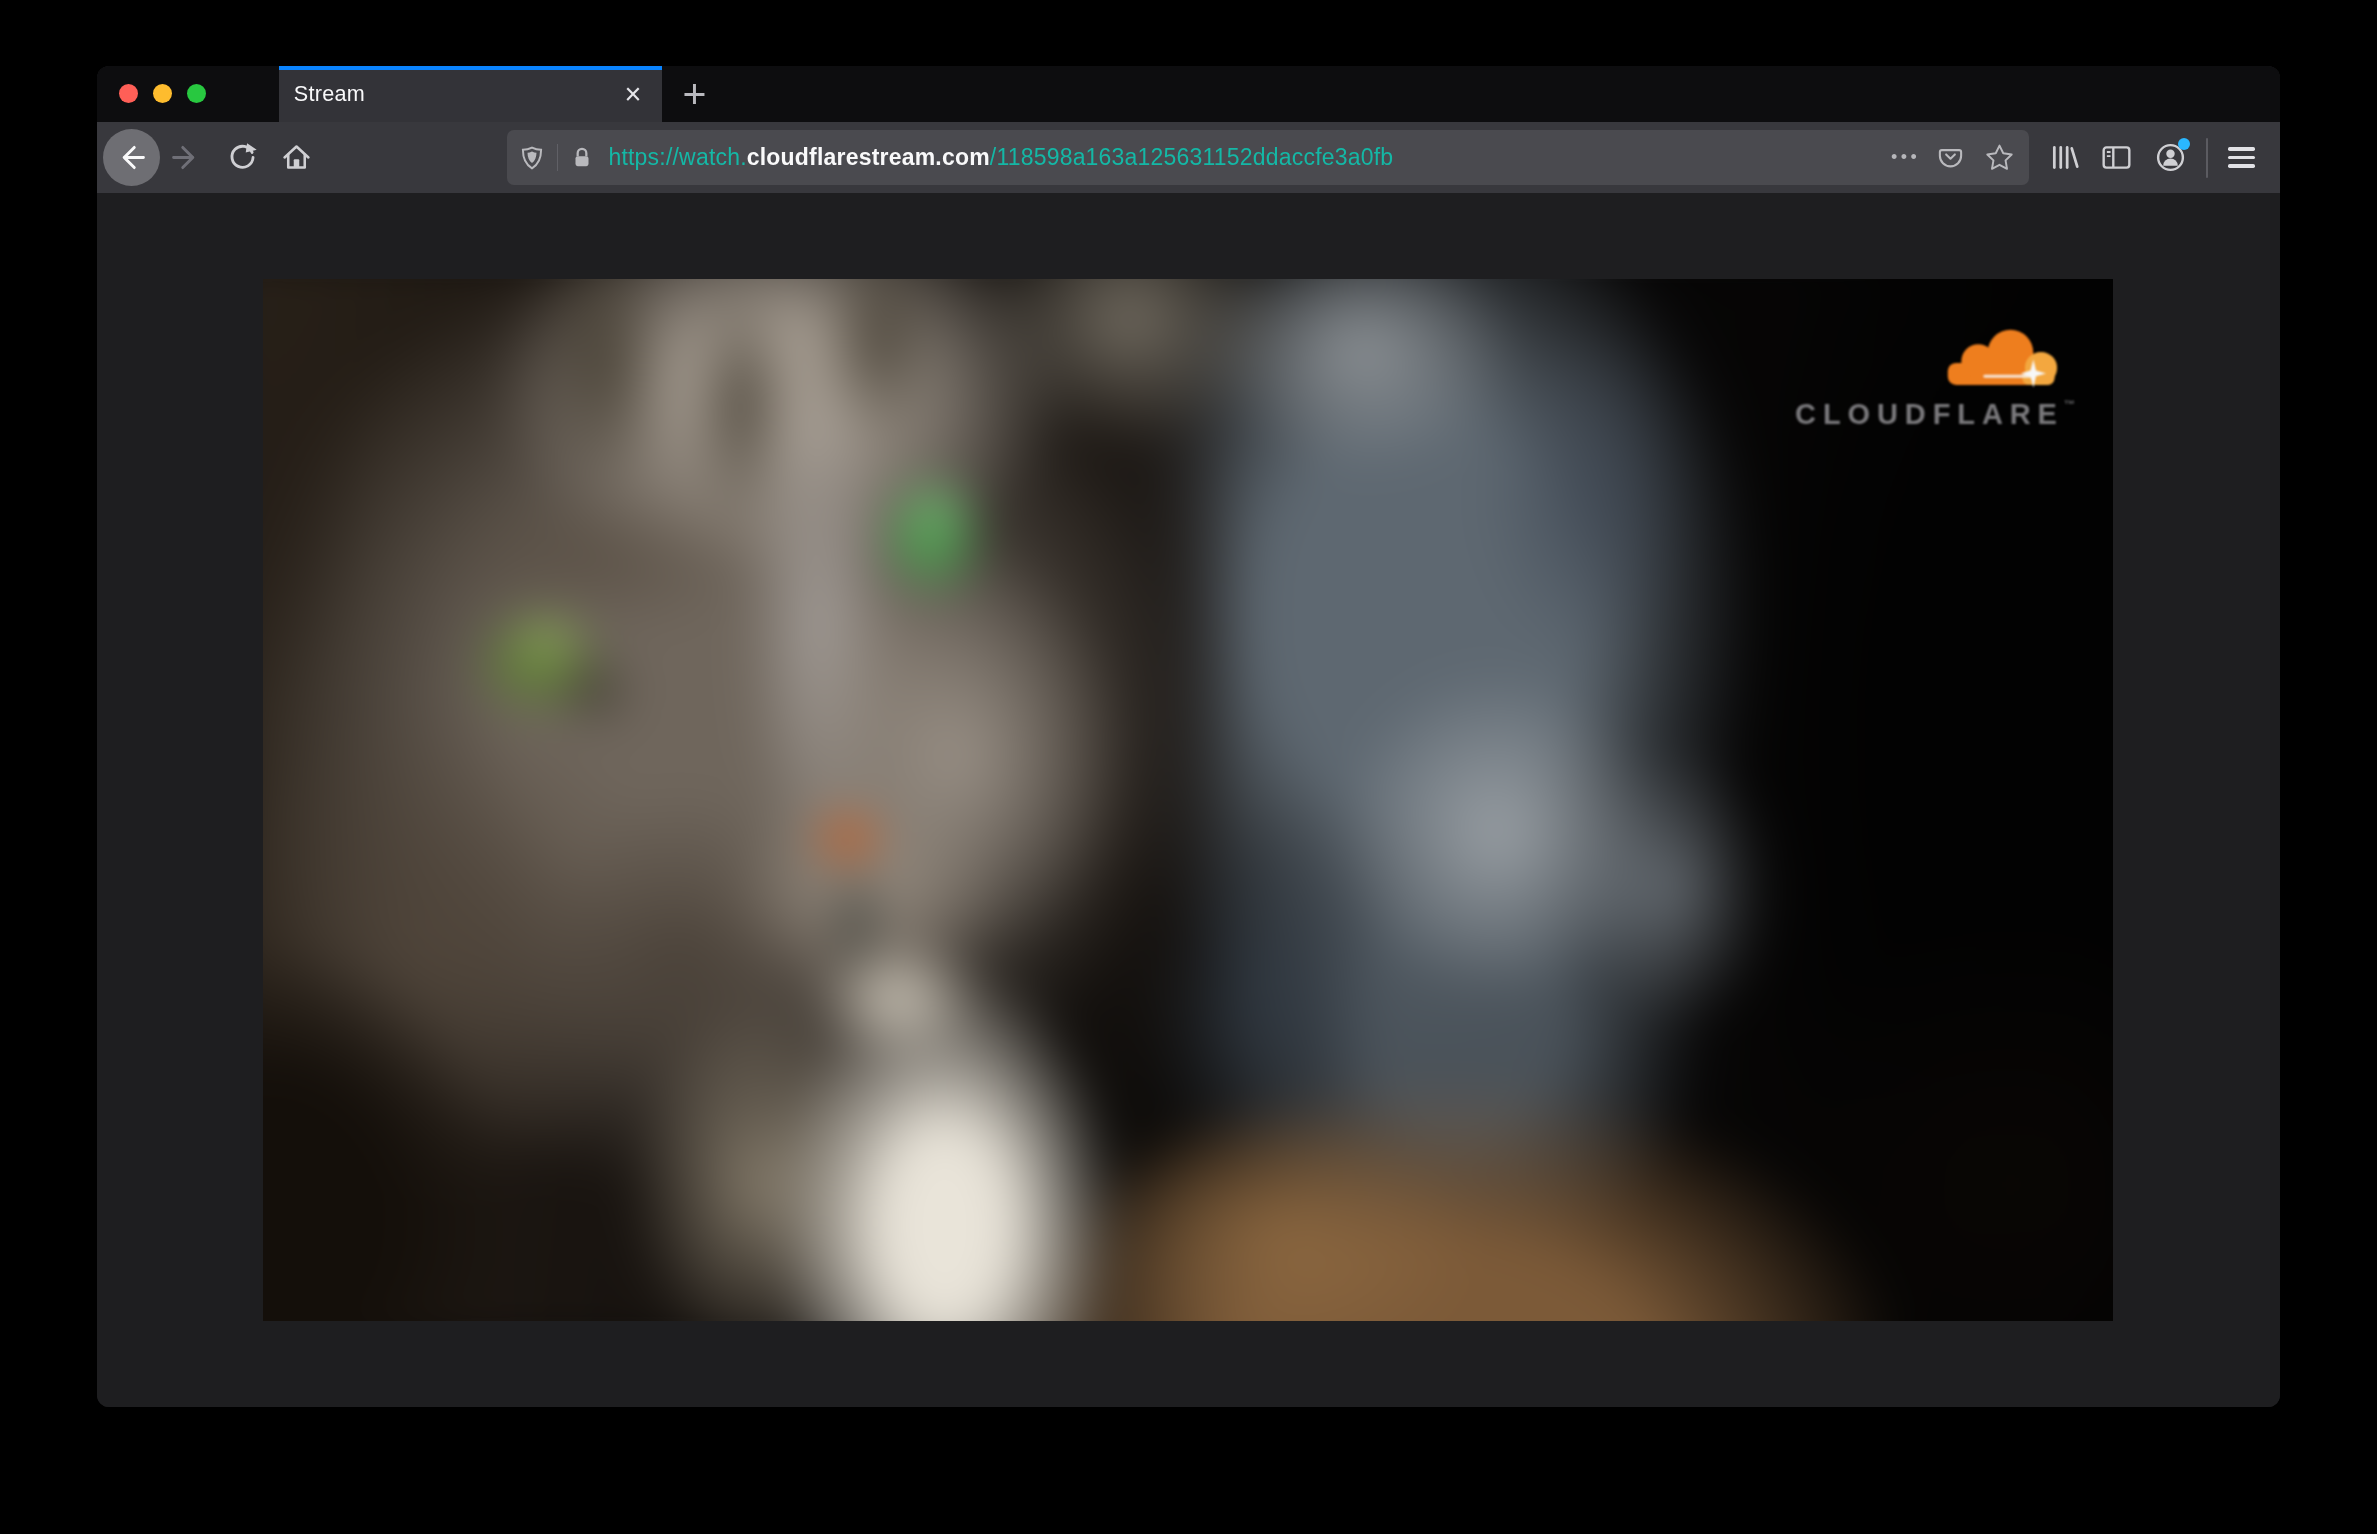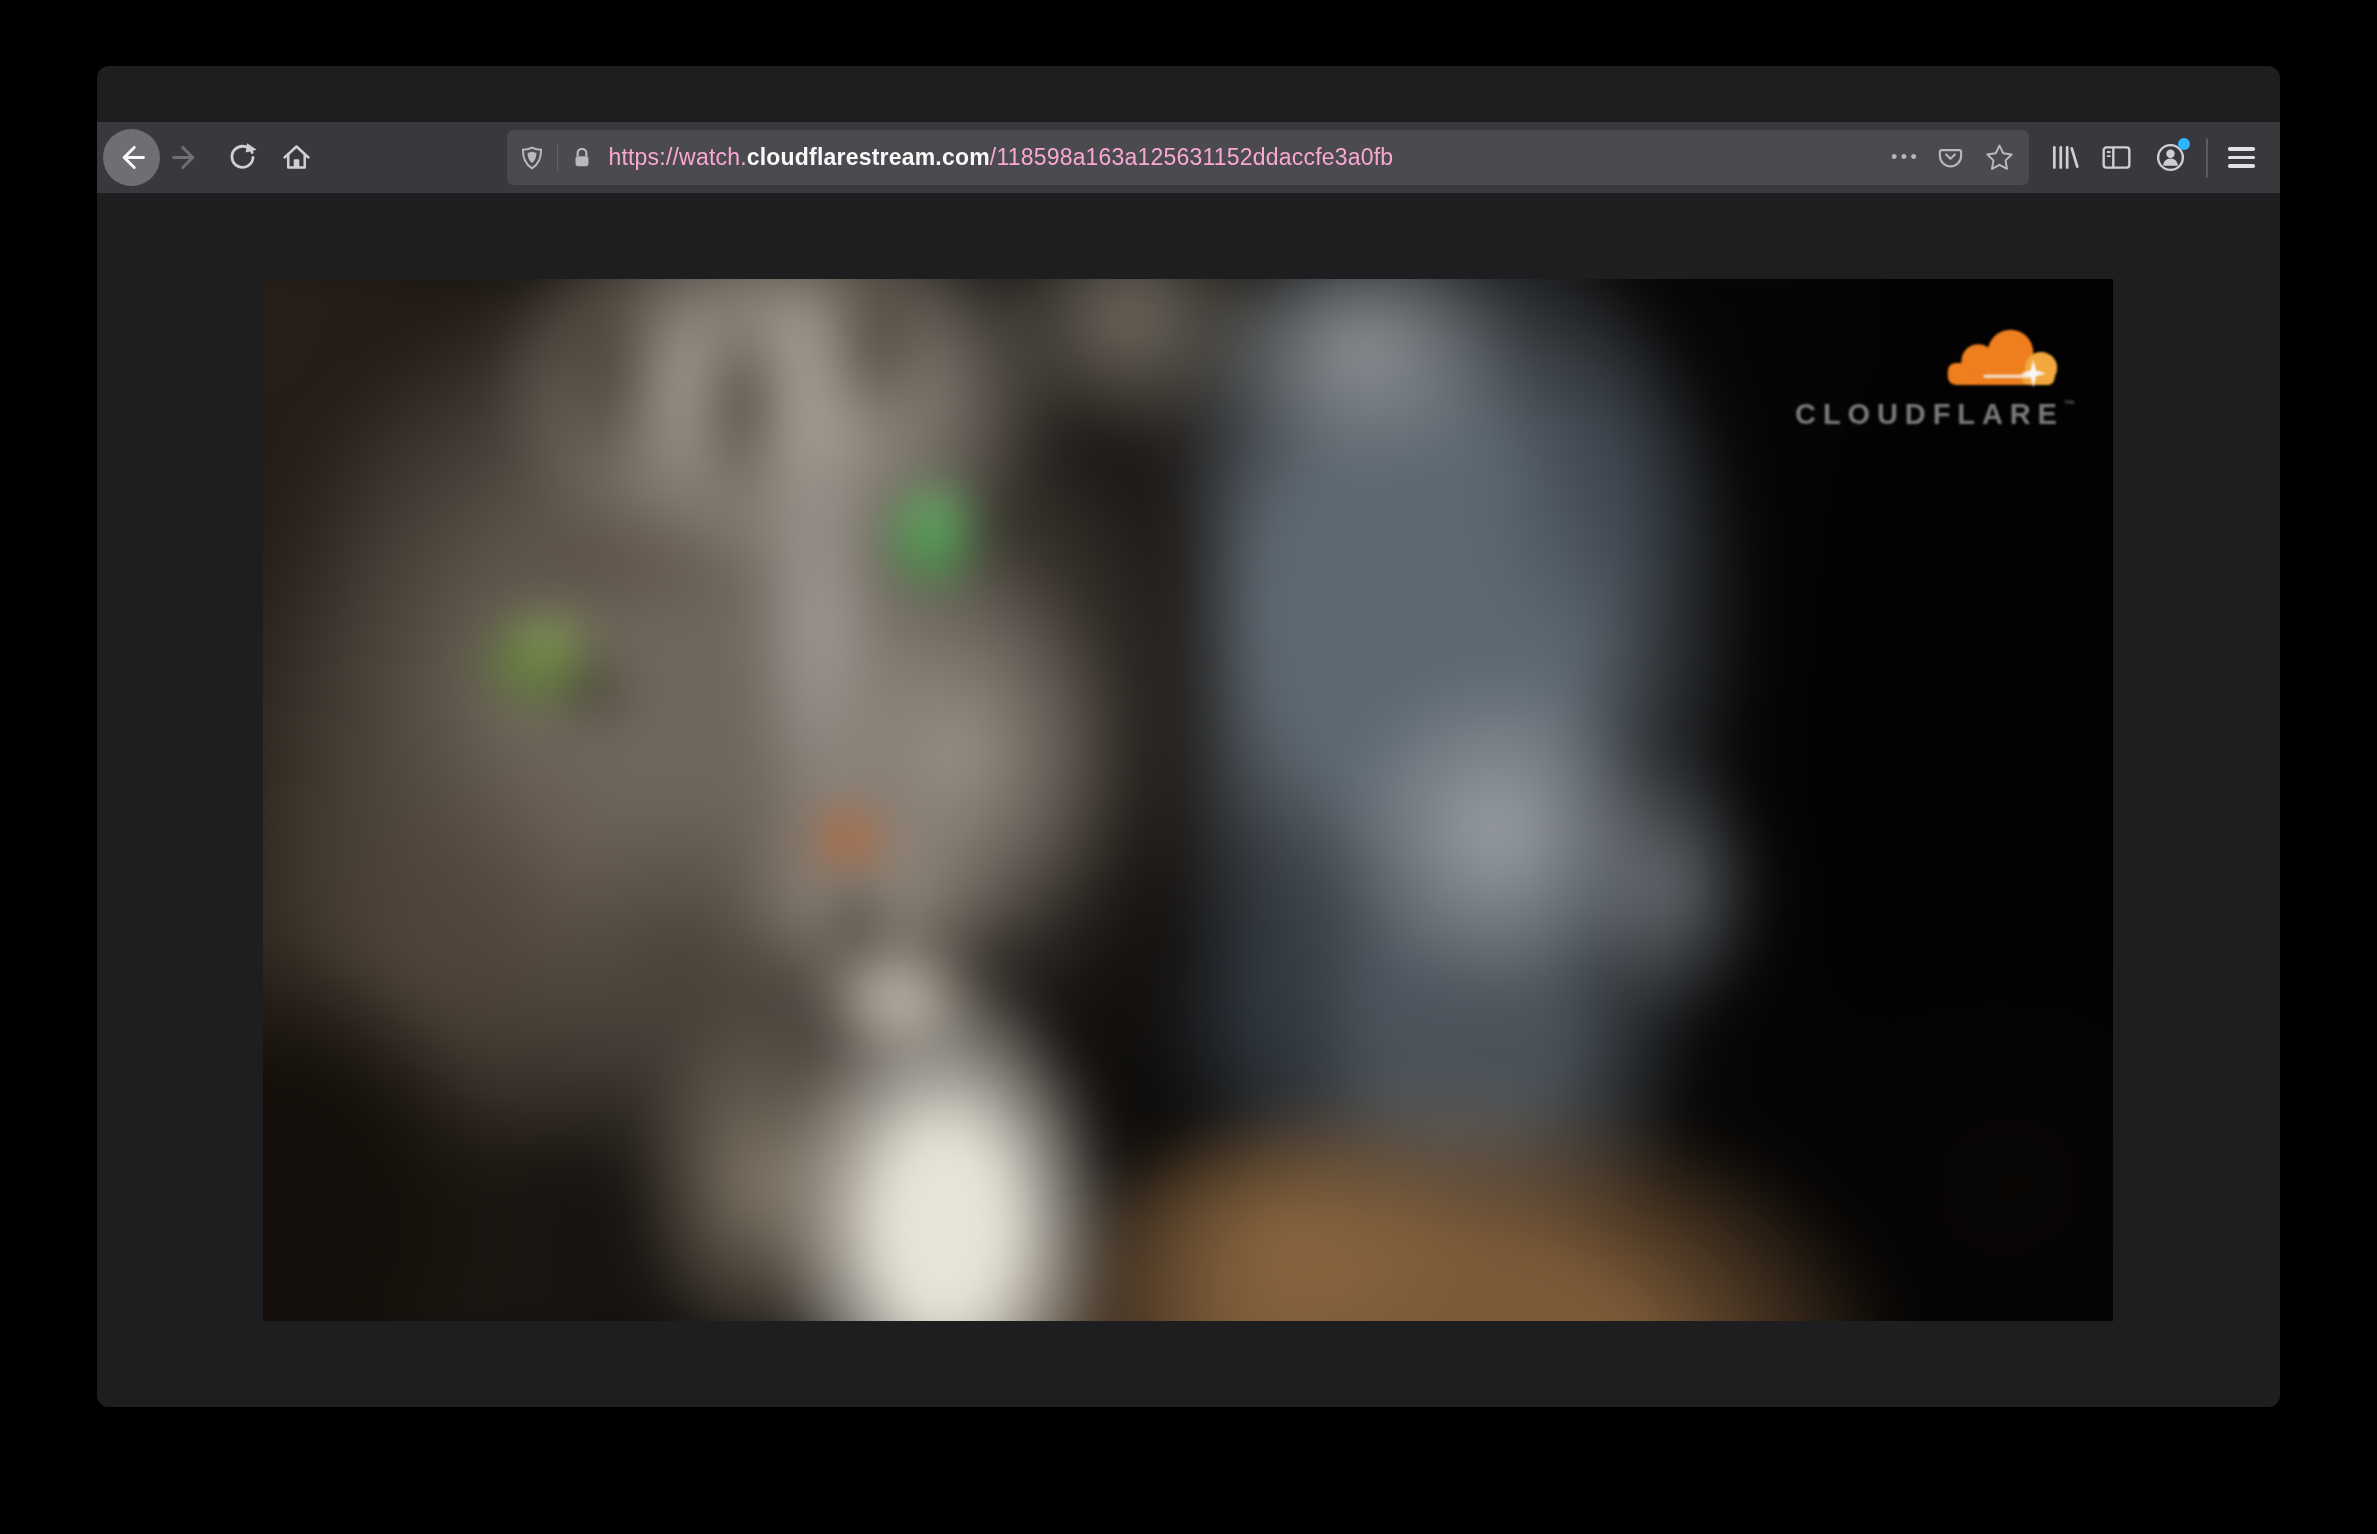--- a/index.html
+++ b/index.html
@@ -46,21 +46,21 @@
   .home-box{ width:38px; height:38px; margin-left:15.5px; }
 
   .address-bar{
     margin-left:192px; width:1522px; height:55px; flex:none;
     background:#4a4a4f; border-radius:6.9px;
     display:flex; align-items:center; padding:0 15.5px 0 12px;
   }
   .ab-sep{ width:1.7px; height:27.6px; background:#606066; margin:0 11.2px; flex:none; }
   .url-text{ margin-left:13px; font-size:23px; letter-spacing:0.2px; white-space:nowrap;
     overflow:hidden; flex:1 1 auto; }
-  .url-dim{ color:#f9a8d4; }
+  .url-dim{ color:#14b8a6; }
   .url-domain{ color:#f9f9fa; font-weight:600; }
   .page-actions{ color:#b6b6ba; font-size:18px; letter-spacing:3.4px; margin-right:17px; flex:none; }
   .ab-icon{ flex:none; }
   .ab-icon + .ab-icon{ margin-left:20.7px; }
 
   .after-bar{ display:flex; align-items:center; flex:none; }
   .tb-icon-box{ width:40px; height:40px; margin-left:13.8px; display:flex; align-items:center; justify-content:center; position:relative; flex:none; }
   .toolbar-sep{ width:1.7px; height:40px; background:#5b5b61; margin-left:15.5px; flex:none; border-radius:0.9px; }
   .hamburger-icon{ display:flex; flex-direction:column; gap:5.2px; }
   .hamburger-icon i{ display:block; width:27px; height:3.4px; border-radius:1.7px; background:#e2e2e6; }
@@ -138,20 +138,35 @@
   .cf-cloud{ display:block; margin-left:auto; margin-right:5.2px; }
   .cf-text{ margin-top:7.8px; font-size:29px; font-weight:bold; letter-spacing:6.9px;
     color:#7e7d80; white-space:nowrap; }
   .cf-tm{ font-size:11.2px; vertical-align:top; color:#6a6a6c; letter-spacing:0; }
 </style>
 </head>
 <body>
 
 <div class="browser-window">
 
+  <div class="tabstrip">
+    <div class="traffic-lights">
+      <span class="tl red"></span>
+      <span class="tl yellow"></span>
+      <span class="tl green"></span>
+    </div>
+
+    <div class="tab">
+      <span class="tab-accent"></span>
+      <span class="tab-title">Stream</span>
+      <span class="tab-close">×</span>
+    </div>
+
+    <div class="newtab-btn">+</div>
+  </div>
 
   <div class="toolbar">
 
     <div class="tb-btn back-button">
       <svg width="33" height="33" viewBox="0 0 36 36">
         <path d="M21 7 L10 18 L21 29 M10 18 H31" fill="none" stroke="#f9f9fa" stroke-width="3.2" stroke-linecap="round" stroke-linejoin="round"></path>
       </svg>
     </div>
 
     <div class="tb-btn fwd-box">

